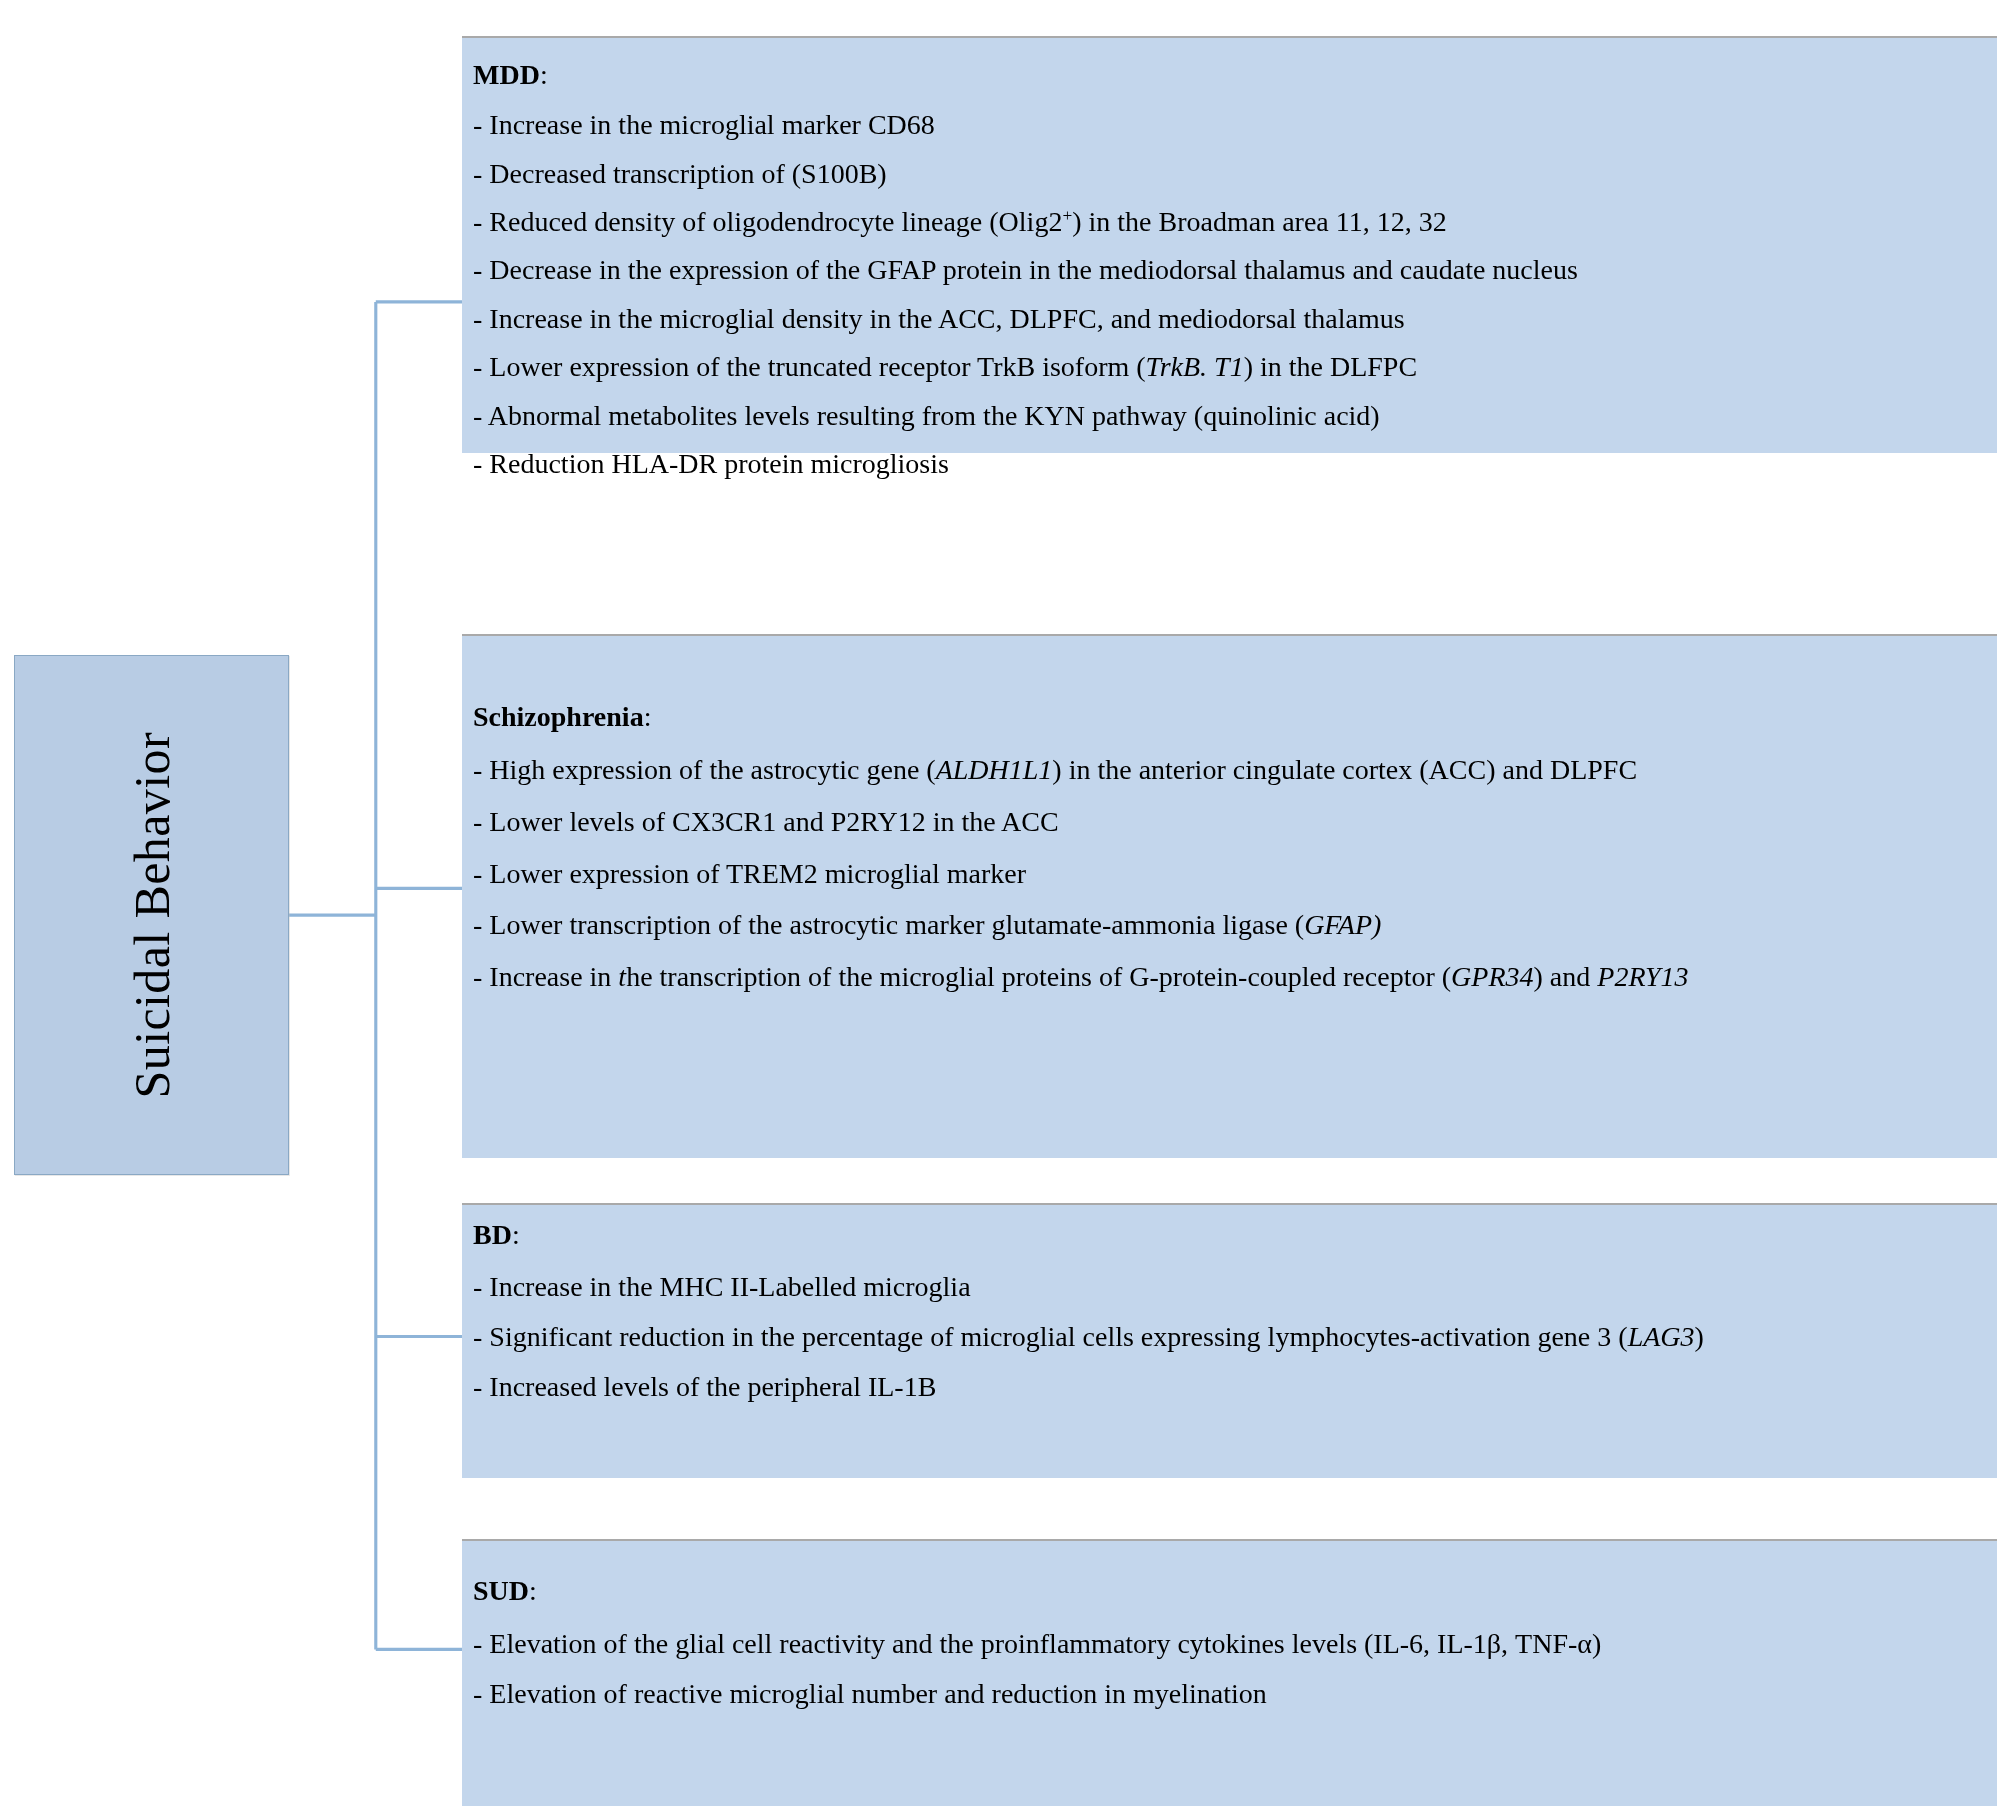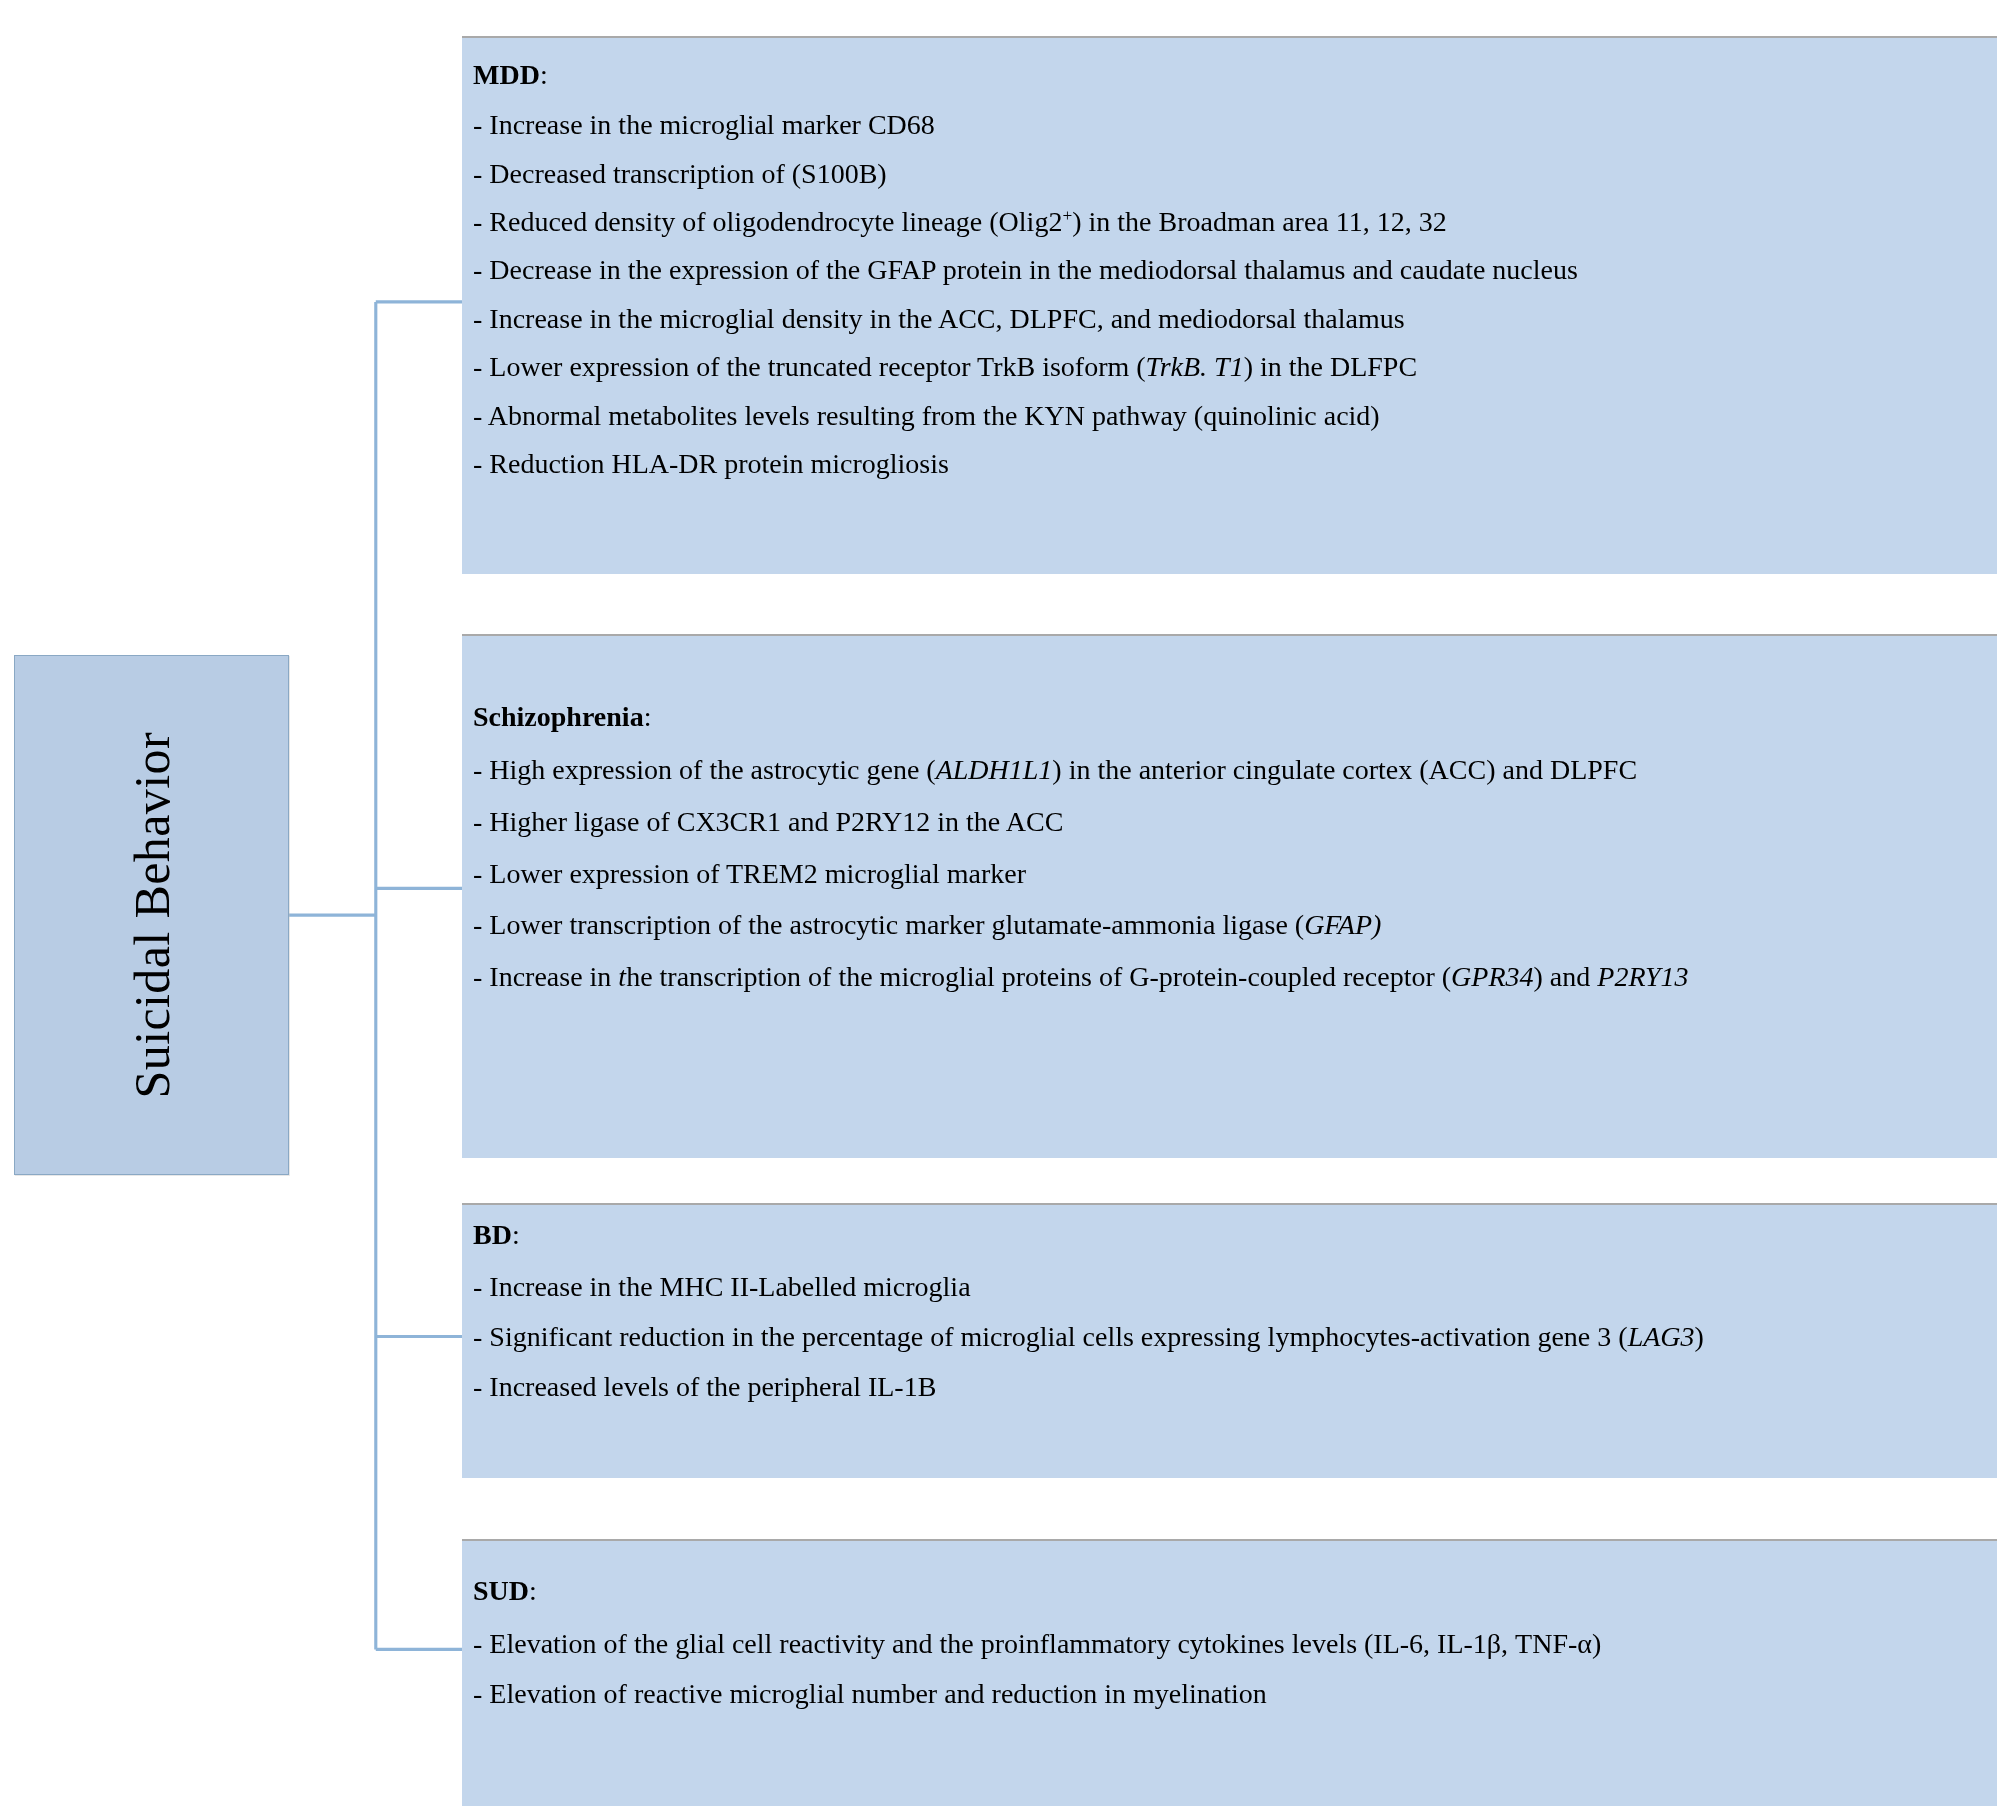--- a/index.html
+++ b/index.html
@@ -59,21 +59,21 @@
   
   .cat-box {
     position: absolute;
     background: #c3d6ec;
     border-top: 2.4px solid #a9a9a9;
     box-sizing: border-box;
     padding: 14px 11px 14px 11px;
     font-size: 28px;
     line-height: 1.62;
   }
-  .cat-box.b-mdd        { left: 462px; top: 36px;   width: 1535px; height: 538px; }
+  .cat-box.b-mdd        { left: 462px; top: 36px;   width: 1535px; height: 417px; }
   .cat-box.b-schiz      { left: 462px; top: 634px;  width: 1535px; height: 524px; }
   .cat-box.b-bd         { left: 462px; top: 1203px; width: 1535px; height: 275px; }
   .cat-box.b-sud        { left: 462px; top: 1539px; width: 1535px; height: 267px; }
 
   .cat-title {
     font-weight: bold;
     font-size: 28px;
     margin: 0 0 1.6px 0;
   }
   .cat-title .colon { font-weight: normal; }
@@ -145,21 +145,21 @@
       <li>- Reduction HLA-DR protein microgliosis</li>
     </ul>
   </div>
 
   <div class="cat-box b-schiz just">
     <div class="cat-title">
       <span>Schizophrenia</span><span class="colon">:</span>
     </div>
     <ul class="cat-list">
       <li>- High expression of the astrocytic gene (<span class="it">ALDH1L1</span>) in the anterior cingulate cortex (ACC) and DLPFC</li>
-      <li>- Higher ligase of CX3CR1 and P2RY12 in the ACC</li>
+      <li>- Lower levels of CX3CR1 and P2RY12 in the ACC</li>
       <li>- Lower expression of TREM2 microglial marker</li>
       <li>- Lower transcription of  the astrocytic marker glutamate-ammonia ligase (<span class="it">GFAP)</span></li>
       <li>- Increase in <span class="it">t</span>he transcription of the microglial proteins of G-protein-coupled receptor (<span class="it">GPR34</span>) and <span class="it">P2RY13</span></li>
     </ul>
   </div>
 
   <div class="cat-box b-bd">
     <div class="cat-title">
       <span>BD</span><span class="colon">:</span>
     </div>

